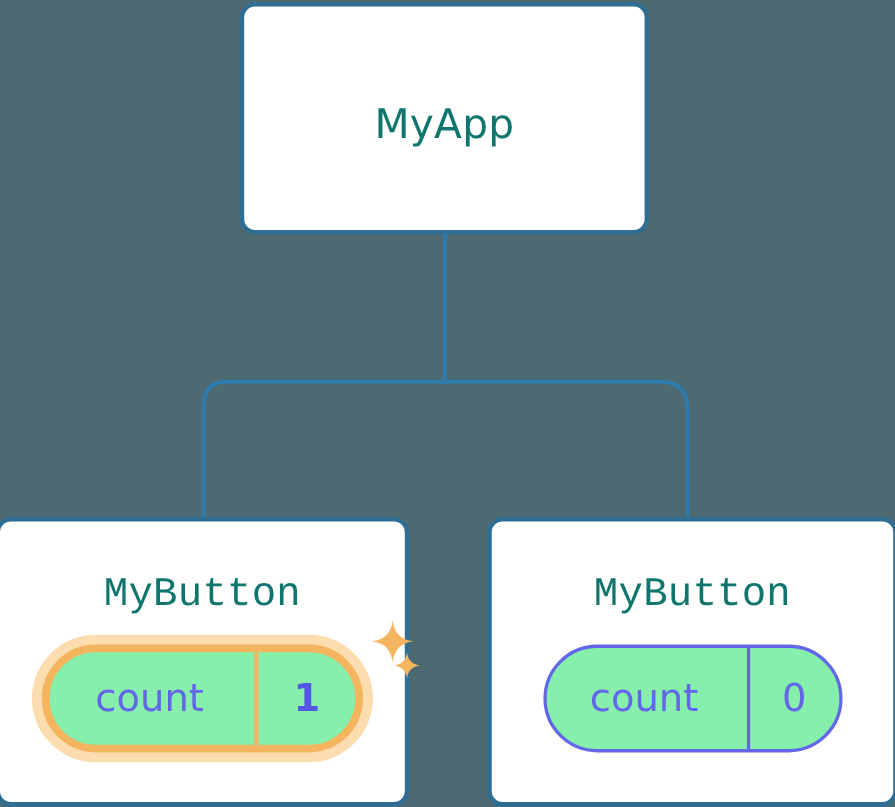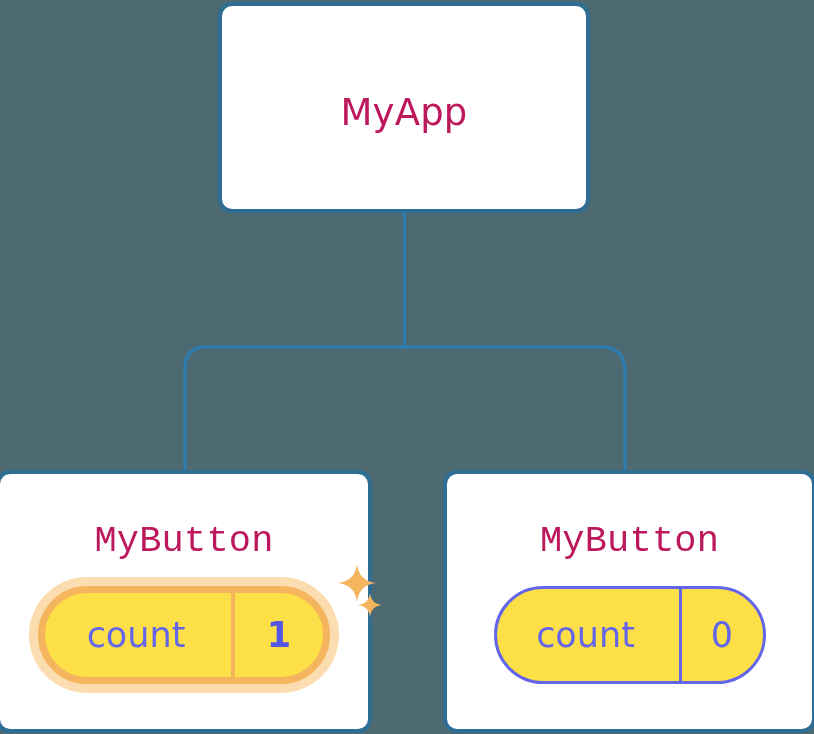--- a/index.html
+++ b/index.html
@@ -35,21 +35,21 @@
     background: #ffffff;
     border: 4px solid #2e6e95;
     border-radius: 14px;
     box-sizing: border-box;
   }
   .node-title {
     position: absolute;
     left: 0;
     right: 0;
     text-align: center;
-    color: #be185d;
+    color: #0f766e;
     font-size: 37px;
     font-weight: 400;
     letter-spacing: 0.2px;
     white-space: nowrap;
   }
 
   
   #node-root {
     left: 218px;
     top: 2px;
@@ -88,21 +88,21 @@
     justify-content: center;
   }
   .pill-host {
     position: relative;
     display: inline-block;
   }
   .pill {
     position: relative;
     display: flex;
     align-items: stretch;
-    background: #fde047;
+    background: #86efac;
     box-sizing: border-box;
     border-radius: 999px;
     overflow: hidden;
   }
   .pill-cell {
     display: flex;
     align-items: center;
     justify-content: center;
     box-sizing: border-box;
     font-size: 35px;

